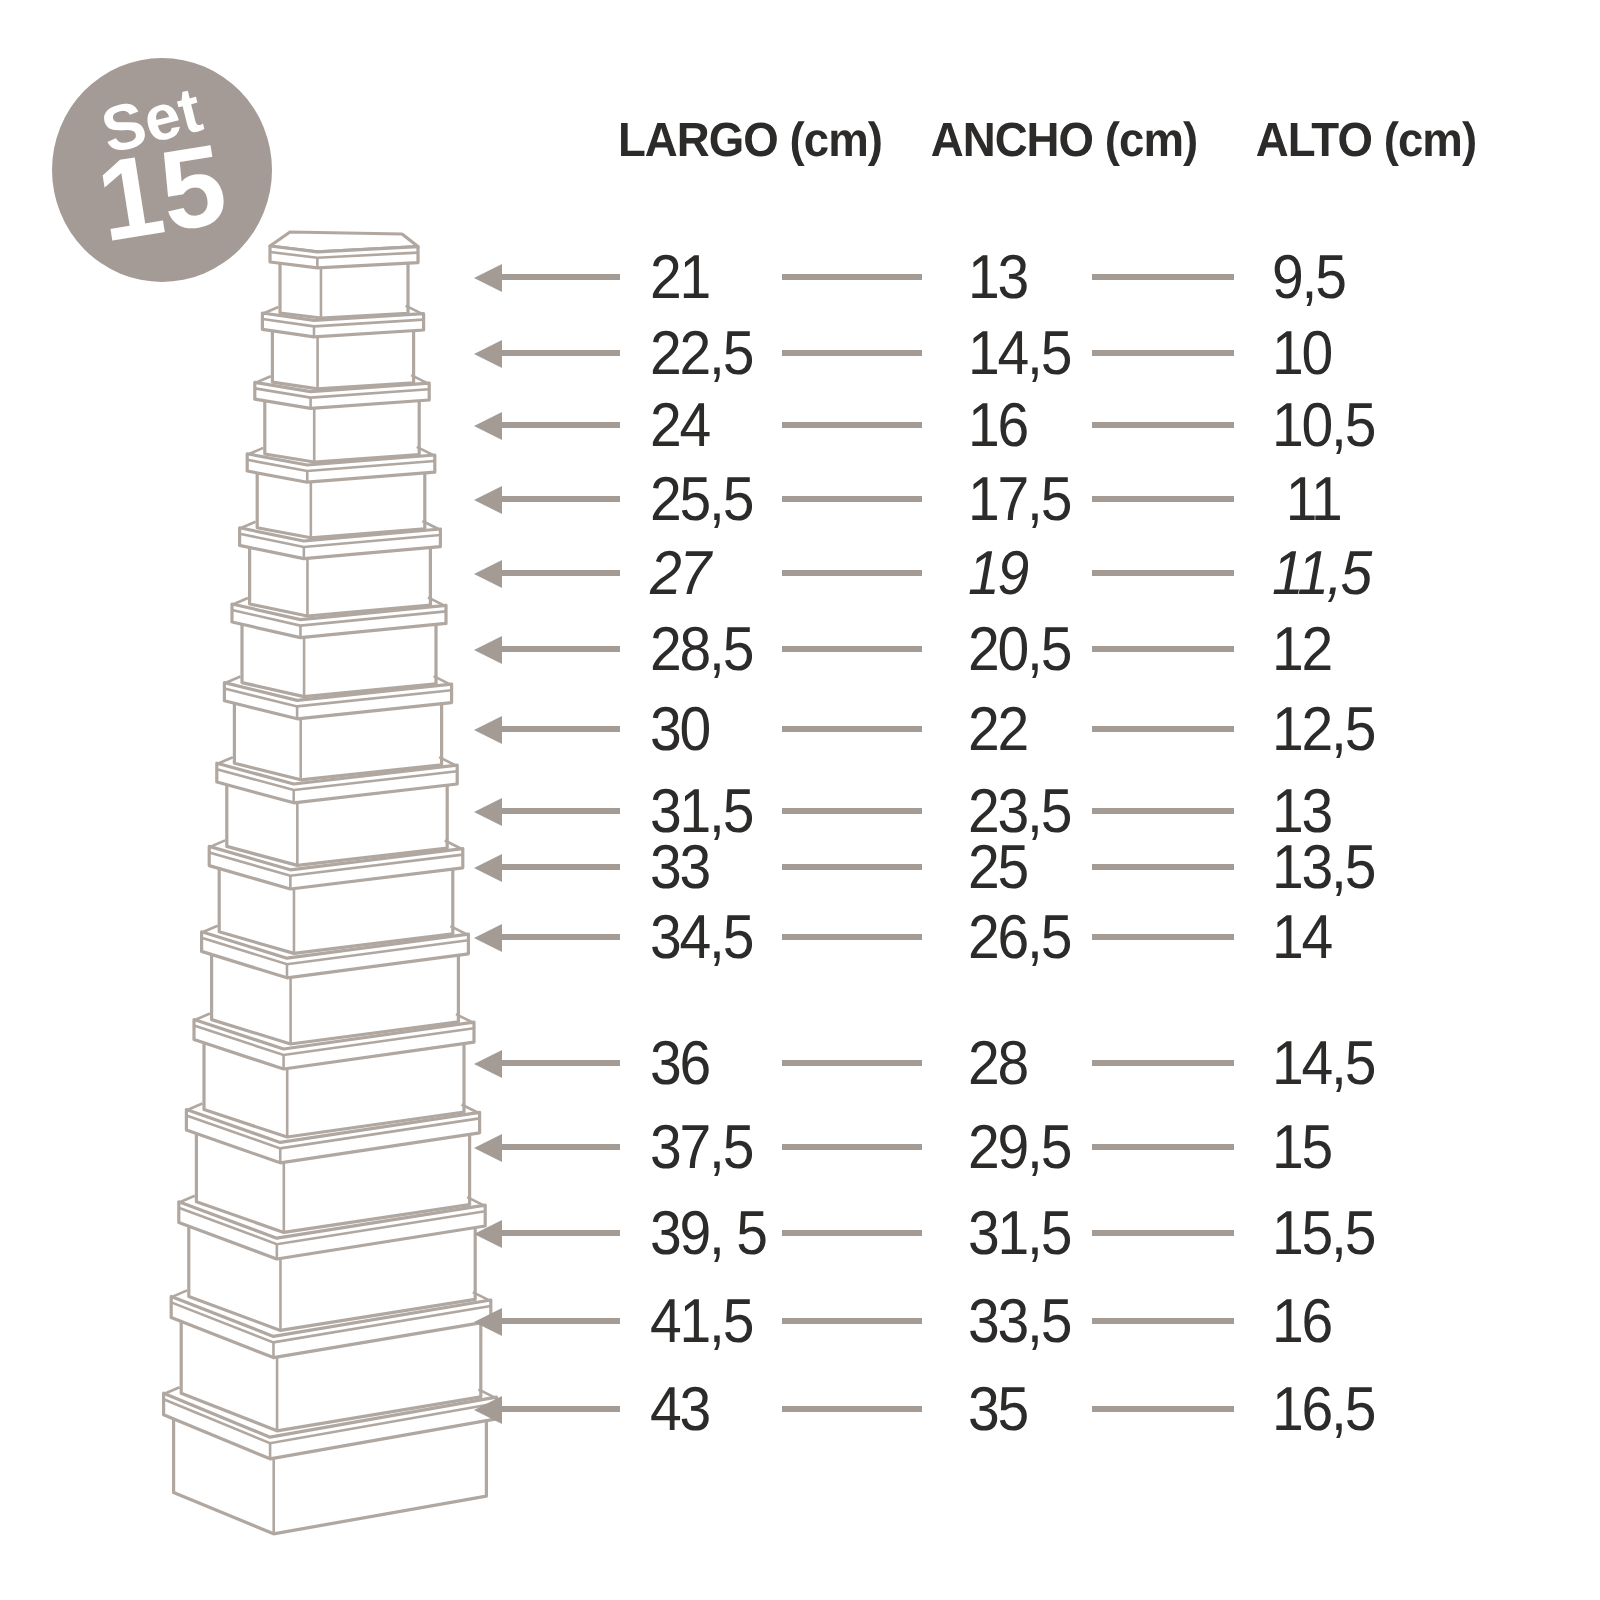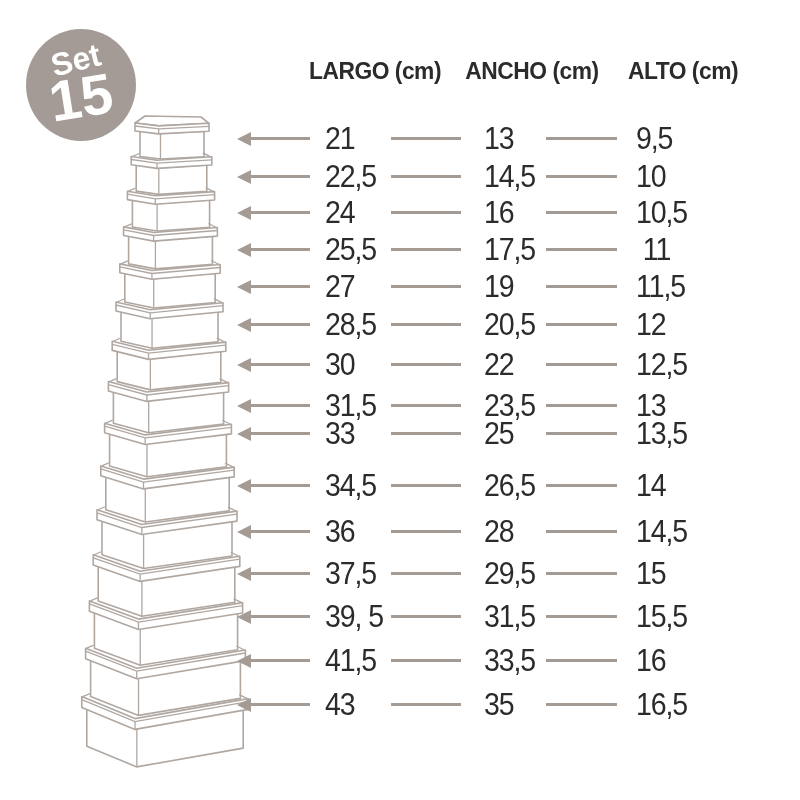--- a/index.html
+++ b/index.html
@@ -191,21 +191,21 @@
     <span class="val v-alto">10,5</span>
   </div>
       <div class="row" style="top: 234px;">
     <span class="arrow"></span>
     <span class="val v-largo">25,5</span>
     <span class="line l1"></span>
     <span class="val v-ancho">17,5</span>
     <span class="line l2"></span>
     <span class="val v-alto"> 11</span>
   </div>
-      <div class="row" style="top: 271px;">
+      <div class="row" style="top: 271px; font-style: italic;">
     <span class="arrow"></span>
     <span class="val v-largo">27</span>
     <span class="line l1"></span>
     <span class="val v-ancho">19</span>
     <span class="line l2"></span>
     <span class="val v-alto">11,5</span>
   </div>
       <div class="row" style="top: 309px; padding-left: 32px;">
     <span class="arrow"></span>
     <span class="val v-largo">28,5</span>
@@ -231,21 +231,21 @@
     <span class="val v-alto">13</span>
   </div>
       <div class="row" style="top: 418px;">
     <span class="arrow"></span>
     <span class="val v-largo">33</span>
     <span class="line l1"></span>
     <span class="val v-ancho">25</span>
     <span class="line l2"></span>
     <span class="val v-alto">13,5</span>
   </div>
-      <div class="row" style="top: 470px; text-decoration: underline;">
+      <div class="row" style="top: 453px; text-decoration: underline;">
     <span class="arrow"></span>
     <span class="val v-largo">34,5</span>
     <span class="line l1"></span>
     <span class="val v-ancho">26,5</span>
     <span class="line l2"></span>
     <span class="val v-alto">14</span>
   </div>
       <div class="row" style="top: 516px;">
     <span class="arrow"></span>
     <span class="val v-largo">36</span>

